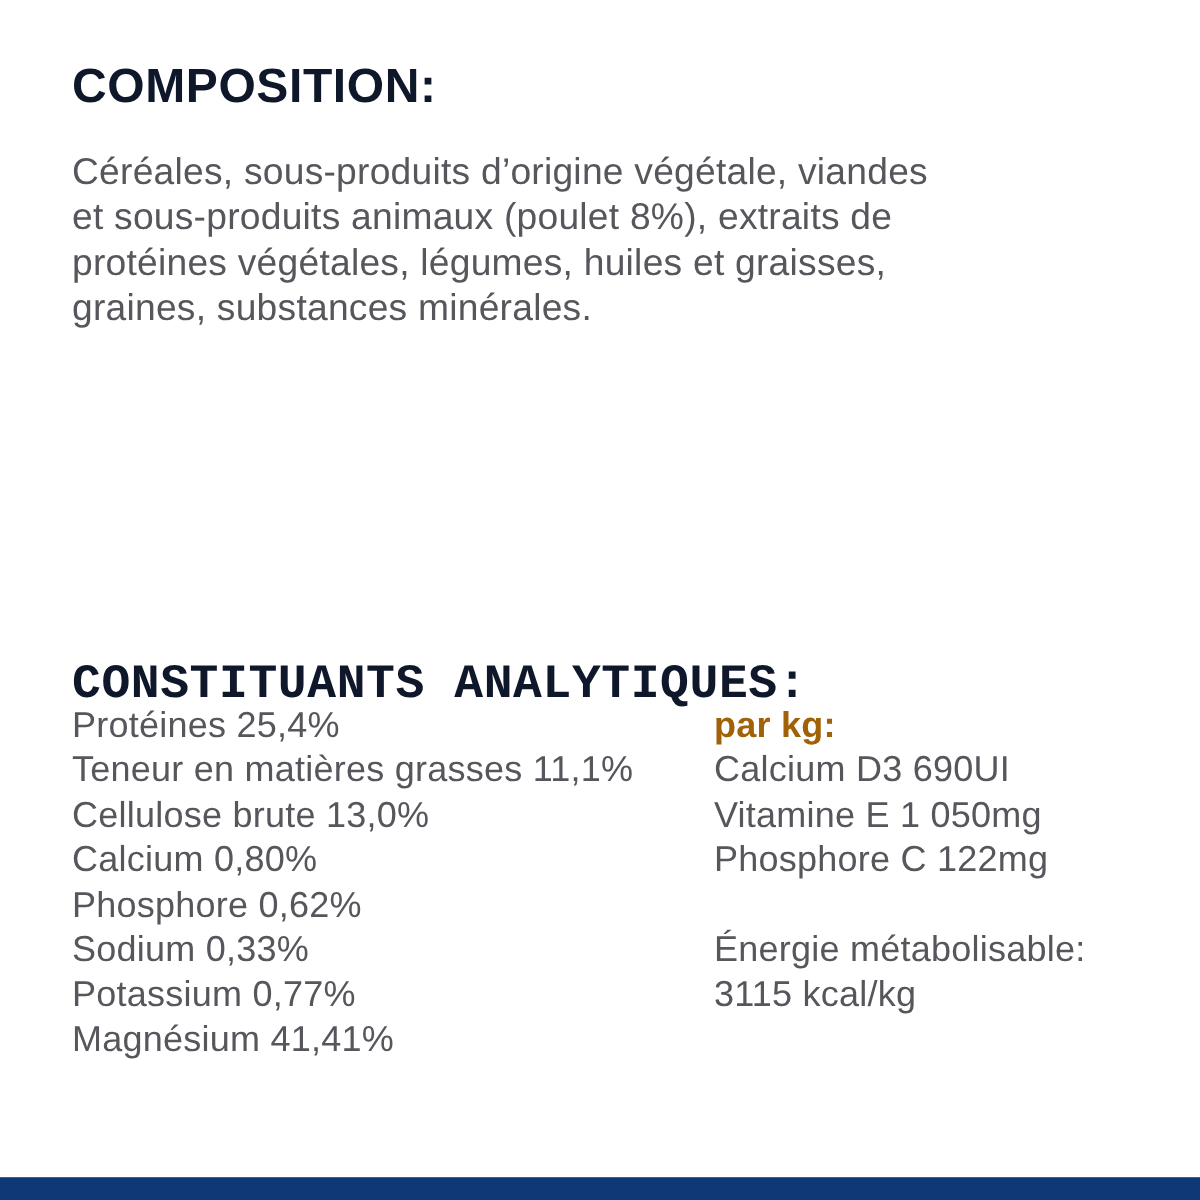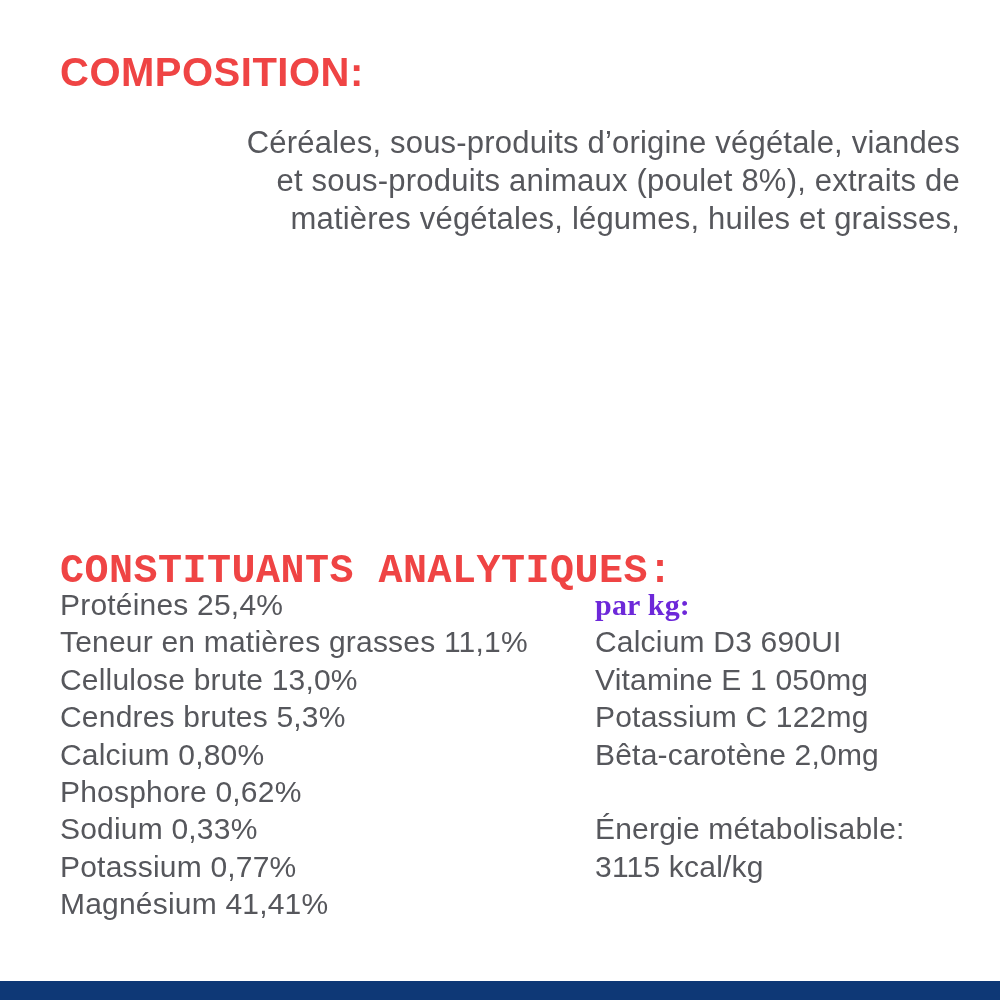--- a/index.html
+++ b/index.html
@@ -10,56 +10,55 @@
   body {
     width: 1000px;
     height: 1000px;
     position: relative;
     overflow: hidden;
     font-family: "Liberation Sans", sans-serif;
   }
   .heading {
     position: absolute;
     left: 60px;
-    color: #ef4444;
+    color: #0f172a;
     font-size: 40px;
     font-weight: 800;
     letter-spacing: 0.5px;
     white-space: nowrap;
   }
   #composition-heading { top: 50px; }
   #constituents-heading { top: 549px; font-family: Liberation Mono, monospace; }
 
   .body-text {
     position: absolute;
     left: 60px;
     color: #56575c;
     font-size: 31px;
     font-weight: 400;
     letter-spacing: 0.2px;
-    text-align: right;
   }
   #composition-body {
     top: 124px;
     line-height: 38px;
     width: 900px;
   }
   .col {
     position: absolute;
     top: 586px;
     line-height: 37.4px;
     font-size: 30px;
     color: #56575c;
     letter-spacing: 0.2px;
   }
   #left-column  { left: 60px;  width: 530px; }
   #right-column { left: 595px; width: 400px; }
 
   .row { white-space: nowrap; }
-  .bold-label { font-weight: 700; color: #6d28d9; font-family: Liberation Serif, serif; }
+  .bold-label { font-weight: 700; color: #a16207; }
   .spacer-row { height: 37.4px; }
 
   #bottom-bar {
     position: absolute;
     left: 0;
     top: 981px;
     width: 1000px;
     height: 19px;
     background: #0e3876;
   }
@@ -67,43 +66,42 @@
 </head>
 <body>
 
 <div>
 
   <div id="composition-heading" class="heading">COMPOSITION:</div>
 
   <div id="composition-body" class="body-text">
     <div class="row">Céréales, sous-produits d’origine végétale, viandes</div>
     <div class="row">et sous-produits animaux (poulet 8%), extraits de</div>
-    <div class="row">matières végétales, légumes, huiles et graisses,</div>
+    <div class="row">protéines végétales, légumes, huiles et graisses,</div>
+    <div class="row">graines, substances minérales.</div>
   </div>
 
   <div id="constituents-heading" class="heading">CONSTITUANTS ANALYTIQUES:</div>
 
   <div id="left-column" class="col">
     <div class="row">Protéines 25,4%</div>
     <div class="row">Teneur en matières grasses 11,1%</div>
     <div class="row">Cellulose brute 13,0%</div>
-    <div class="row">Cendres brutes 5,3%</div>
     <div class="row">Calcium 0,80%</div>
     <div class="row">Phosphore 0,62%</div>
     <div class="row">Sodium 0,33%</div>
     <div class="row">Potassium 0,77%</div>
     <div class="row">Magnésium 41,41%</div>
   </div>
 
   <div id="right-column" class="col">
     <div class="row bold-label">par kg:</div>
     <div class="row">Calcium D3 690UI</div>
     <div class="row">Vitamine E 1 050mg</div>
-    <div class="row">Potassium C 122mg</div>
-    <div class="row">Bêta-carotène 2,0mg</div>
+    <div class="row">Phosphore C 122mg</div>
     <div class="spacer-row"></div>
     <div class="row">Énergie métabolisable:</div>
     <div class="row">3115 kcal/kg</div>
   </div>
 
   <div id="bottom-bar"></div>
 
 </div>
 
 </body></html>

